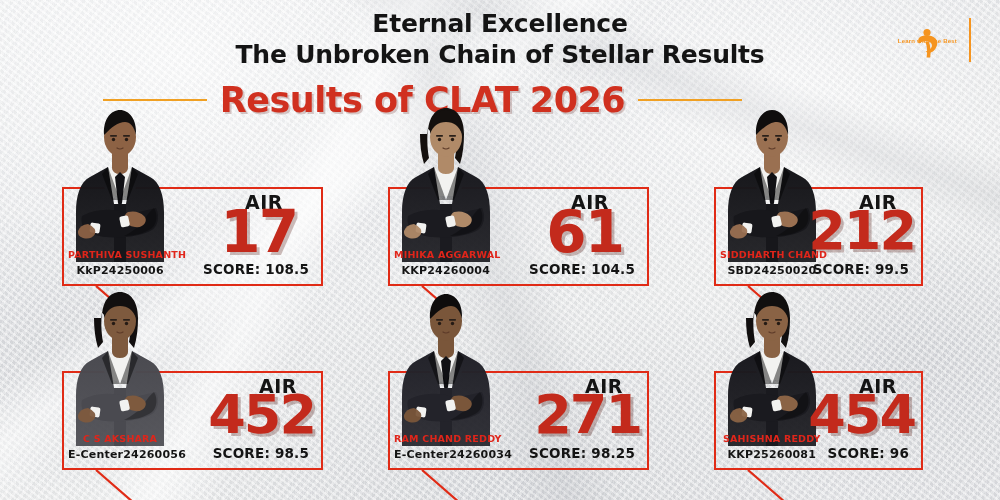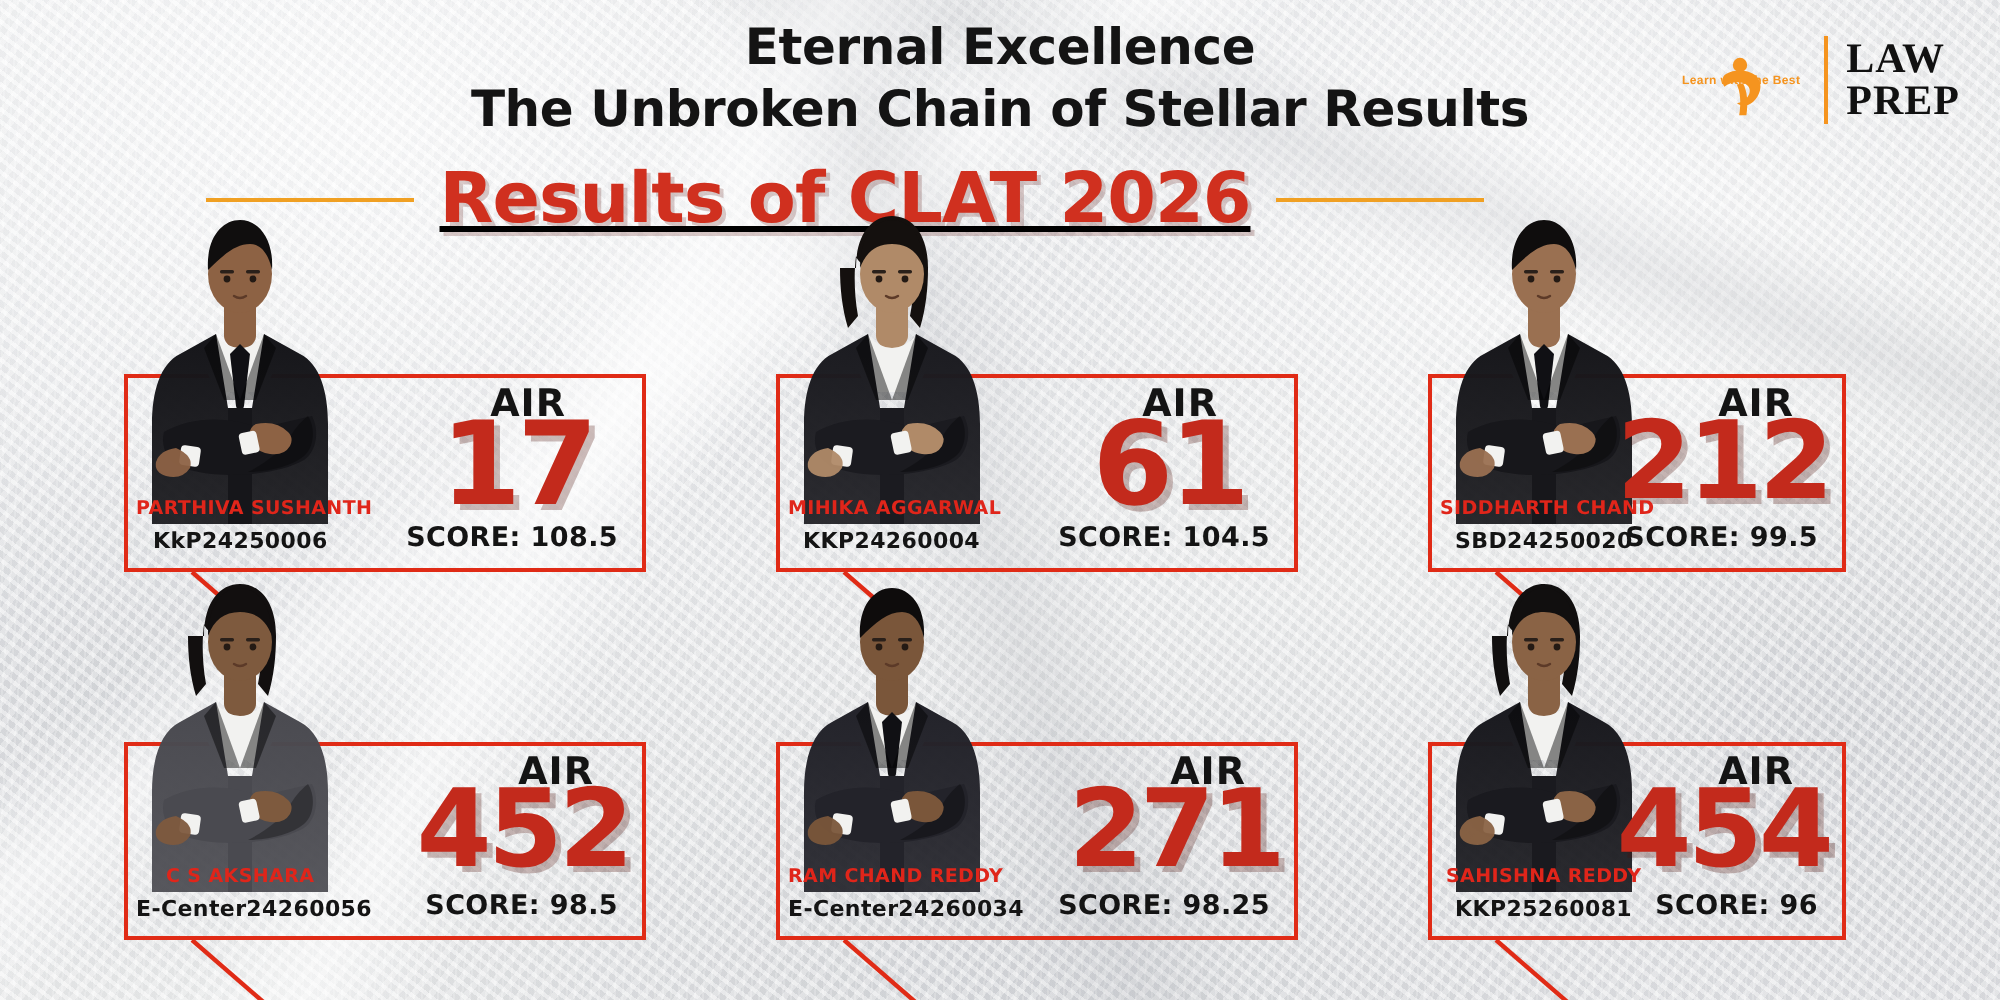--- a/index.html
+++ b/index.html
@@ -70,21 +70,21 @@
 
   
   #headings { position:absolute; top:8px; left:0; width:1000px; text-align:center; }
   .head-l1, .head-l2 {
     font-family:"DejaVu Sans", sans-serif;
     font-weight:bold; color:#141414; font-size:25px; line-height:31px;
     letter-spacing:-.2px;
   }
   #title-row {
     position:absolute; top:80px; left:0; width:845px;
-    display:flex; align-items:center; justify-content:center; gap:13px;text-decoration:underline;
+    display:flex; align-items:center; justify-content:center; gap:13px;
   }
   .title-rule { width:104px; height:2px; background:#f0a023; }
   #main-title {
     font-family:"DejaVu Sans", sans-serif;
     font-weight:bold; font-size:35px; color:#d0301f; letter-spacing:-.5px;
     text-shadow:2px 2px 0 rgba(90,20,12,.22);
     white-space:nowrap;
   }
 
   
@@ -142,24 +142,20 @@
       <div class="logo-tag">Learn with the Best</div>
       <svg class="logo-figure" viewBox="0 0 26 30">
         <circle cx="11" cy="4.5" r="3.6" fill="#f5941f"></circle>
         <path d="M4 9 C9 6, 17 7, 20 11 C22.5 14.5, 21 20, 17.5 23 C15 25.2, 11.5 25.4, 9.5 23.6
                  C11.8 23.2, 14.6 21.6, 15.6 19 C16.6 16.4, 15 14, 12 13.4
                  C8.5 12.7, 5.5 13.6, 3.2 15.4 C1.6 12.8, 2 10.2, 4 9 Z" fill="#f5941f"></path>
         <path d="M12.5 13.6 C14.6 17.5, 15.2 23, 14.2 29.6 L10.6 29.6 C11.6 23.4, 11.2 17.8, 9.4 14.2 Z" fill="#f5941f"></path>
       </svg>
     </div>
     <div class="logo-divider"></div>
-    <div class="logo-law">
-      <div>LAW</div>
-      <div>PREP</div>
-    </div>
   </div>
 
   <div id="headings">
     <div class="head-l1">Eternal Excellence</div>
     <div class="head-l2">The Unbroken Chain of Stellar Results</div>
   </div>
 
   <div id="title-row">
     <div class="title-rule"></div>
     <div id="main-title">Results of CLAT 2026</div>

